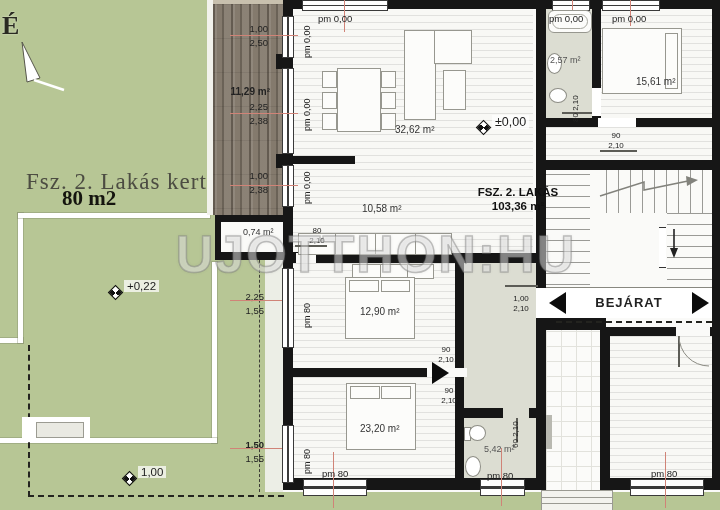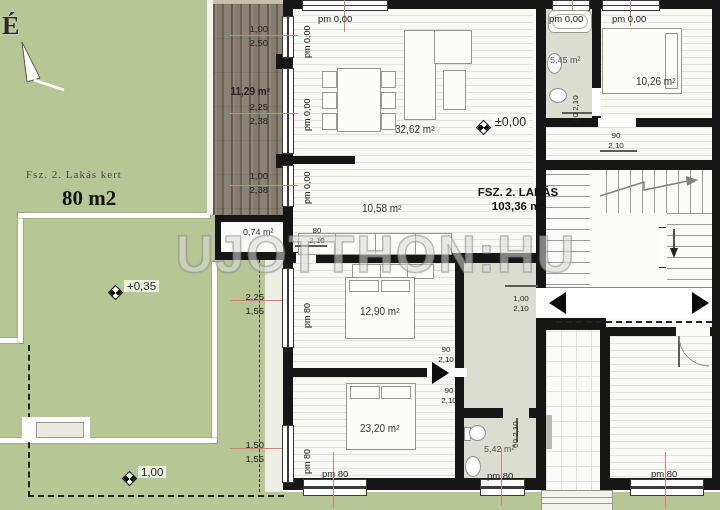--- a/index.html
+++ b/index.html
@@ -64,21 +64,21 @@
   .leafV{position:absolute;width:2px;background:#5c5c56;}
   .tri-left{position:absolute;width:0;height:0;border-top:11px solid transparent;
             border-bottom:11px solid transparent;border-right:17px solid #0c0c0c;}
   .tri-right{position:absolute;width:0;height:0;border-top:11px solid transparent;
              border-bottom:11px solid transparent;border-left:17px solid #0c0c0c;}
   .wm{position:absolute;left:96px;top:224px;width:560px;text-align:center;
       font-weight:bold;font-size:52px;letter-spacing:2px;color:rgba(252,252,252,.42);
       -webkit-text-stroke:1.5px rgba(125,125,125,.45);
       text-shadow:0 0 3px rgba(110,110,110,.25);z-index:60;pointer-events:none;
       font-family:"Liberation Sans",sans-serif;}
-  .title-garden1{font-family:"Liberation Serif",serif;font-size:11px;color:#4c4c42;letter-spacing:1px;}
+  .title-garden1{font-family:"Liberation Serif",serif;font-size:23px;color:#4c4c42;letter-spacing:1px;}
   .title-garden2{font-family:"Liberation Serif",serif;font-size:21px;font-weight:bold;color:#15150f;}
   .apt-title{font-size:11.5px;font-weight:bold;color:#111;line-height:1.25;}
 </style>
 </head>
 <body>
 
 <div id="plan" class="garden">
 
   <div class="lbl abs title-garden1" style="left:26px;top:168px;">Fsz. 2. Lakás kert</div>
   <div class="lbl abs title-garden2" style="left:62px;top:186px;">80 m2</div>
@@ -97,27 +97,27 @@
   <div class="dashV" style="left:28px;top:345px;height:152px;"></div>
   <div class="dashH" style="left:28px;top:495px;width:256px;"></div>
   <div class="dashV2" style="left:259px;top:215px;height:277px;"></div>
   <div class="abs" style="left:265px;top:215px;width:18px;height:277px;background:#eceee6;"></div>
 
   <div class="abs" style="left:22px;top:417px;width:68px;height:24px;background:#fff;">
     <div class="abs" style="left:14px;top:5px;width:46px;height:14px;background:#e9e9e2;border:1px solid #9b9b92;"></div>
   </div>
 
   <div class="marker" style="left:110px;top:287px;"></div>
-  <div class="lvl-txt" style="left:124px;top:280px;">+0,35</div>
+  <div class="lvl-txt" style="left:124px;top:280px;">+0,22</div>
   <div class="marker" style="left:124px;top:473px;"></div>
   <div class="lvl-txt" style="left:138px;top:466px;">1,00</div>
 
   <div class="lbl rt" style="left:222px;top:291px;width:42px;">2,25</div>
   <div class="lbl rt" style="left:222px;top:305px;width:42px;">1,55</div>
-  <div class="lbl rt" style="left:222px;top:439px;width:42px;">1,50</div>
+  <div class="lbl rt" style="left:222px;top:439px;width:42px;font-weight:bold;">1,50</div>
   <div class="lbl rt" style="left:222px;top:453px;width:42px;">1,55</div>
   <div class="redlineH" style="left:230px;top:300px;width:70px;"></div>
   <div class="redlineH" style="left:230px;top:448px;width:70px;"></div>
 
   <div class="abs plain" style="left:283px;top:0;width:437px;height:492px;"></div>
 
   <div class="abs" style="left:207px;top:0;width:8px;height:215px;background:#f2f2ec;"></div>
   <div class="abs wood" style="left:213px;top:4px;width:70px;height:211px;"></div>
   <div class="abs" style="left:213px;top:0;width:77px;height:4px;background:#c8c0ae;"></div>
 
@@ -181,20 +181,21 @@
 
   <div class="abs" style="left:659px;top:227px;width:7px;height:39px;background:#fff;border-top:1px solid #333;border-bottom:1px solid #333;"></div>
   <svg class="abs" style="left:668px;top:228px;" width="12" height="32">
     <line x1="6" y1="1" x2="6" y2="22" stroke="#222" stroke-width="1.6"></line>
     <polygon points="2,20 10,20 6,30" fill="#222"></polygon>
   </svg>
 
   <div class="abs" style="left:546px;top:288px;width:166px;height:30px;background:#fff;"></div>
   <div class="tri-left" style="left:549px;top:292px;"></div>
   <div class="tri-right" style="left:692px;top:292px;"></div>
+  <div class="lbl bold ctr" style="left:570px;top:295px;width:118px;font-size:13px;letter-spacing:1px;">BEJÁRAT</div>
 
   <div class="winV" style="left:282px;top:16px;width:10px;height:40px;"></div>
   <div class="winV" style="left:282px;top:68px;width:10px;height:84px;"></div>
   <div class="winV" style="left:282px;top:165px;width:10px;height:40px;"></div>
   <div class="winV" style="left:282px;top:268px;width:10px;height:78px;"></div>
   <div class="winV" style="left:282px;top:425px;width:10px;height:56px;"></div>
   <div class="winH" style="left:302px;top:0;width:84px;height:9px;"></div>
   <div class="winH" style="left:552px;top:0;width:36px;height:9px;"></div>
   <div class="winH" style="left:602px;top:0;width:56px;height:9px;"></div>
   <div class="winH" style="left:303px;top:479px;width:62px;height:15px;"></div>
@@ -279,22 +280,22 @@
   <div class="lbl rt" style="left:226px;top:115px;width:42px;">2,38</div>
   <div class="lbl rt" style="left:226px;top:170px;width:42px;">1,00</div>
   <div class="lbl rt" style="left:226px;top:184px;width:42px;">2,38</div>
 
   <div class="lbl area-lbl" style="left:395px;top:124px;">32,62 m²</div>
   <div class="lbl area-lbl" style="left:362px;top:203px;">10,58 m²</div>
   <div class="lbl area-lbl" style="left:243px;top:227px;font-size:9px;">0,74 m²</div>
   <div class="lbl area-lbl" style="left:360px;top:306px;">12,90 m²</div>
   <div class="lbl area-lbl" style="left:360px;top:423px;">23,20 m²</div>
   <div class="lbl area-lbl" style="left:484px;top:444px;font-size:9px;color:#555;">5,42 m²</div>
-  <div class="lbl area-lbl" style="left:550px;top:55px;font-size:9px;color:#555;">5,45 m²</div>
-  <div class="lbl area-lbl" style="left:636px;top:76px;">10,26 m²</div>
+  <div class="lbl area-lbl" style="left:550px;top:55px;font-size:9px;color:#555;">2,57 m²</div>
+  <div class="lbl area-lbl" style="left:636px;top:76px;">15,61 m²</div>
 
   <div class="abs apt-title ctr" style="left:472px;top:185px;width:92px;">
     <div>FSZ. 2. LAKÁS</div>
     <div>103,36 m²</div>
   </div>
 
   <div class="marker" style="left:478px;top:122px;"></div>
   <div class="lvl-txt" style="left:492px;top:115px;font-size:12.5px;">±0,00</div>
 
   <div class="lbl" style="left:318px;top:13px;">pm 0,00</div>

